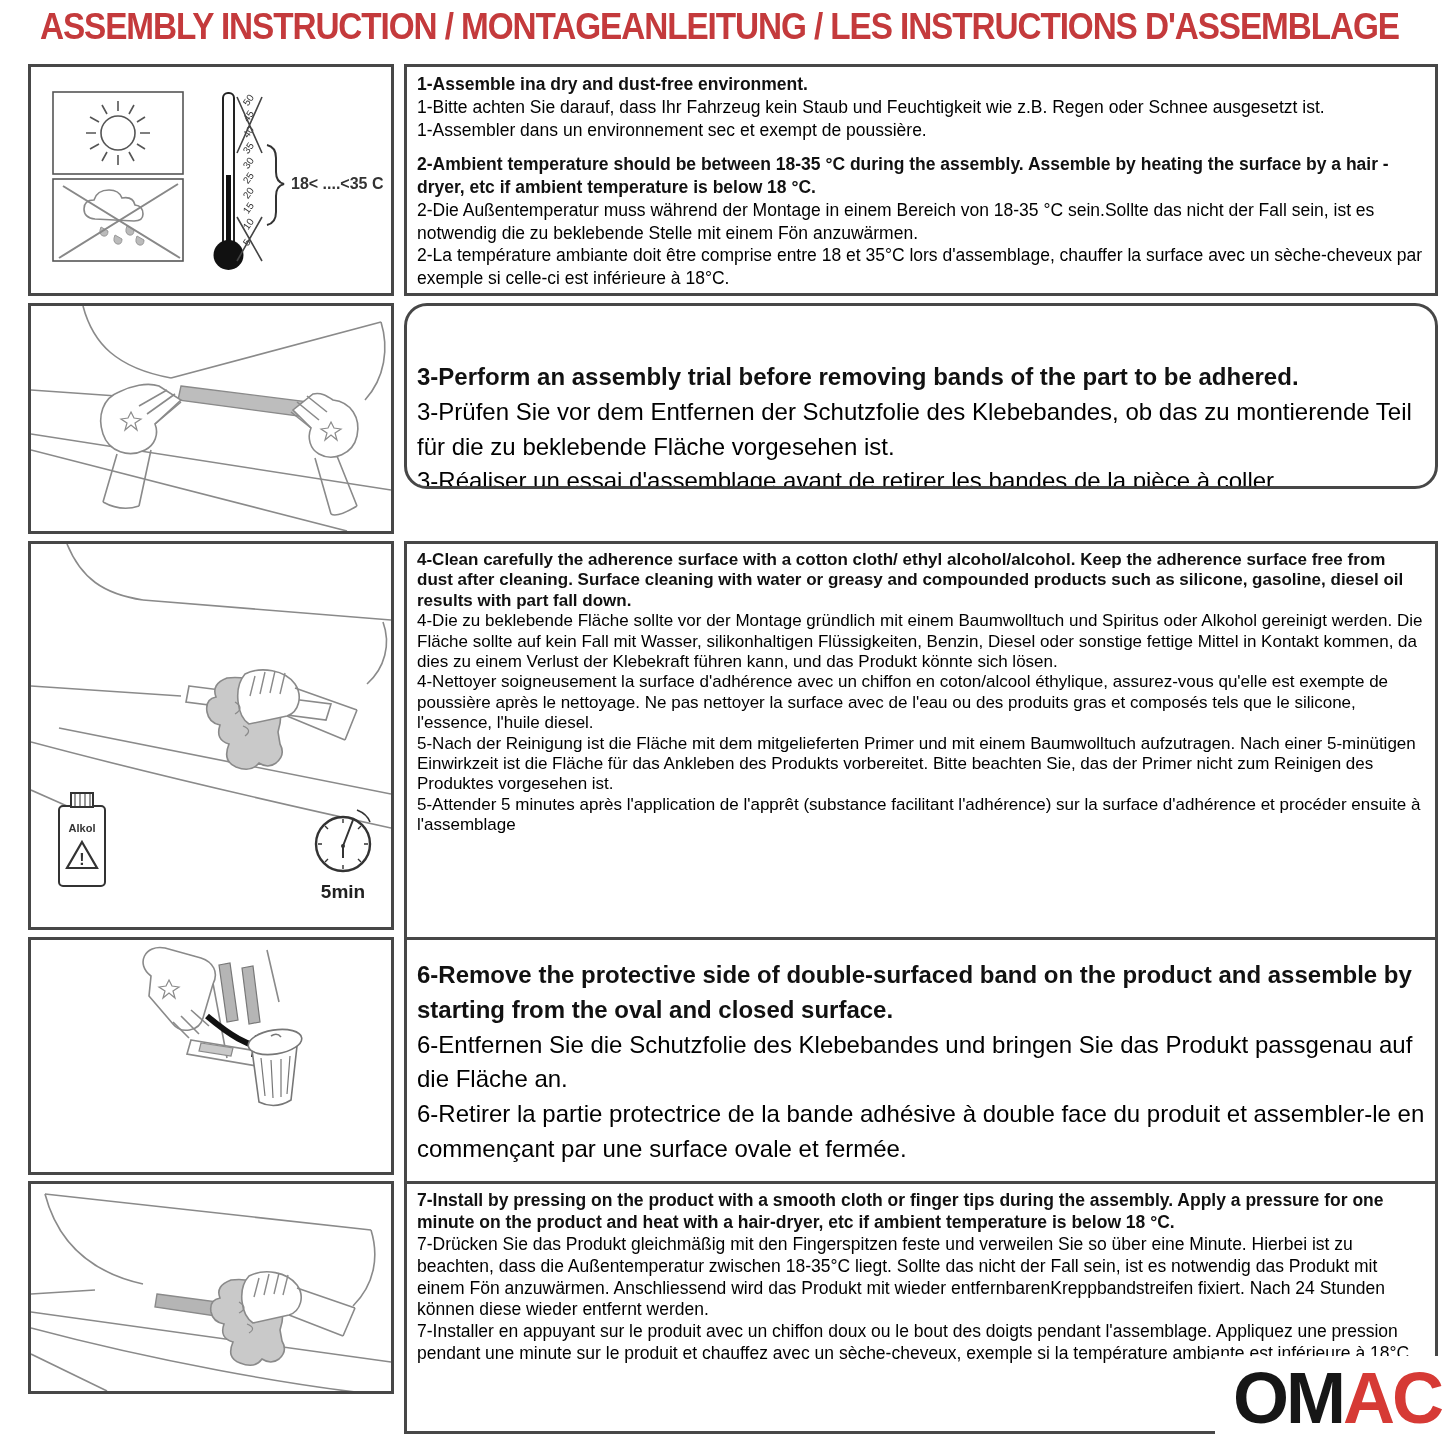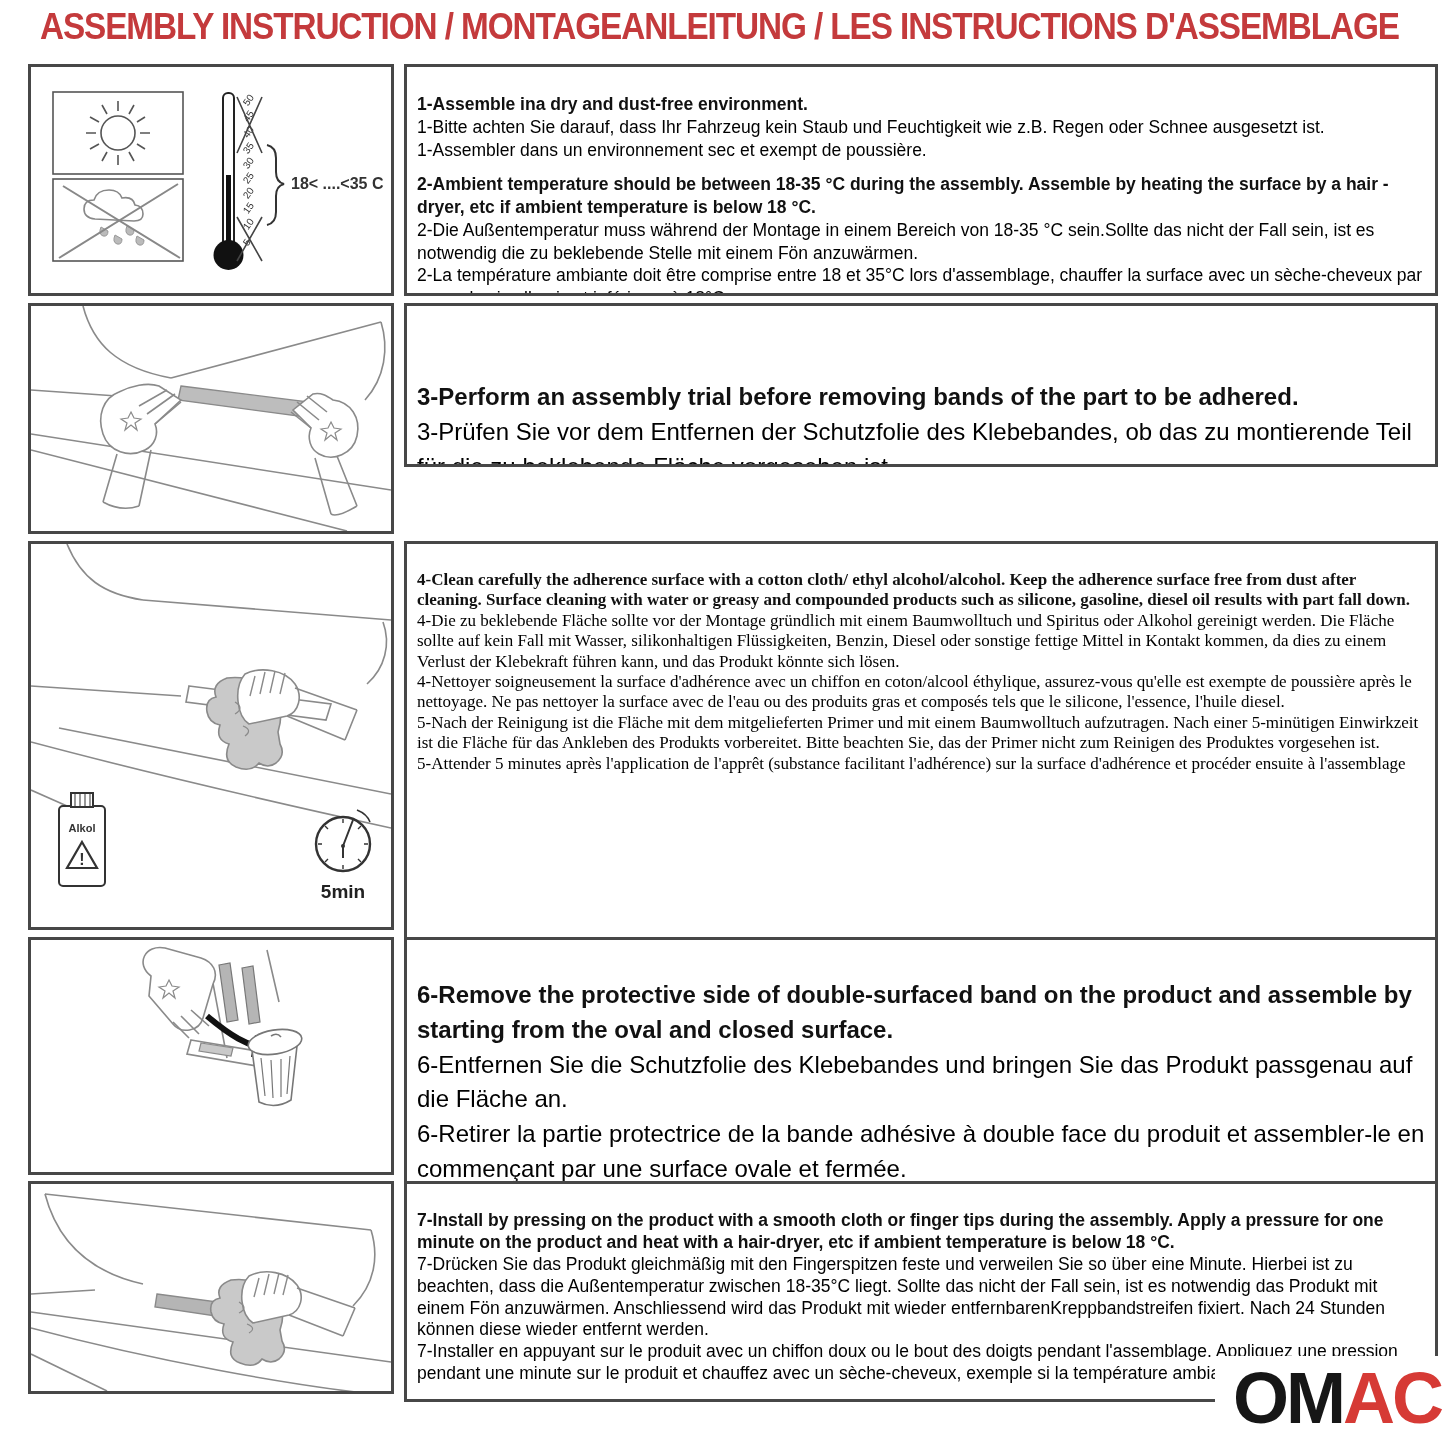--- a/index.html
+++ b/index.html
@@ -1,21 +1,21 @@
 <!DOCTYPE html>
 <html><head>
 <meta charset="utf-8">
 <style>
   html,body{margin:0;padding:0;background:#fff;}
   body{width:1445px;height:1445px;position:relative;font-family:"Liberation Sans",sans-serif;color:#222;overflow:hidden;}
   .title{position:absolute;left:40px;top:6px;font-size:37px;font-weight:800;color:#c43a3c;letter-spacing:-1.2px;white-space:nowrap;transform:scaleX(.9);transform-origin:left center;}
   .imgbox{position:absolute;left:28px;width:366px;border:3px solid #474747;background:#fff;box-sizing:border-box;overflow:hidden;}
   .textbox{position:absolute;left:404px;width:1034px;border:3px solid #474747;background:#fff;box-sizing:border-box;padding:6px 10px;overflow:hidden;}
   .t{margin:0;color:#000000;}
-  .b{font-weight:700;color:#111;margin-top:20px;}
+  .b{font-weight:700;color:#111;}
   .mid .t{font-size:17.5px;line-height:1.3;}
   .small .t{font-size:17px;line-height:1.2;}
   .sm5 .t{font-size:17.5px;line-height:1.25;}
   .big .t{font-size:24px;line-height:1.45;}
   .gap{margin-top:12px;}
   .pt2{padding-top:54px;}
   .pt4{padding-top:18px;}
   svg text{font-family:"Liberation Sans",sans-serif;}
   .logo{position:absolute;top:1356px;right:2px;background:#fff;padding:6px 2px 14px 18px;z-index:5;font-weight:700;font-size:72px;letter-spacing:-3px;line-height:1;white-space:nowrap;}
   .logo .lm{color:#161616;}
@@ -93,21 +93,21 @@
     </g>
 
     <g stroke="#8a8a8a" stroke-width="1.6" fill="#fff">
       <path d="M302,94 C320,96 330,112 326,130 C322,148 302,156 288,148 C279,143 276,132 280,122 L262,104 L282,88 C290,86 296,90 302,94 Z"></path>
       <path d="M280,122 L260,106 M288,114 L266,96 M296,106 L276,90" fill="none"></path>
       <path d="M306,150 L326,200 M284,152 L300,208 M326,200 Q306,212 300,208" fill="none"></path>
       <path d="M300,116 L303,122 L310,123 L304,127 L306,134 L300,129 L294,134 L296,127 L290,123 L297,122 Z" fill="none" stroke-width="1.2"></path>
     </g>
   </svg>
 </div>
-<div class="textbox big pt2" style="top:303px;height:164px;">
+<div class="textbox big pt2" style="top:303px;height:186px;border-radius:23px;">
   <p class="t b">3-Perform an assembly trial before removing bands of the part to be adhered.</p>
   <p class="t">3-Prüfen Sie vor dem Entfernen der Schutzfolie des Klebebandes, ob das zu montierende Teil für die zu beklebende Fläche vorgesehen ist.</p>
   <p class="t">3-Réaliser un essai d'assemblage avant de retirer les bandes de la pièce à coller</p>
 </div>
 
 <div class="imgbox" style="top:541px;height:389px;">
   <svg width="360" height="383" viewBox="0 0 360 383">
     <g stroke="#8a8a8a" stroke-width="1.6" fill="none">
       <path d="M36,0 C50,34 72,50 112,56"></path>
       <path d="M112,56 L360,76"></path>
@@ -141,21 +141,21 @@
       <g stroke="#333" stroke-width="1.4">
         <path d="M312,275 V279 M312,321 V325 M287,300 H291 M333,300 H337 M294,282 L297,285 M327,315 L330,318 M294,318 L297,315 M327,285 L330,282"></path>
       </g>
       <path d="M312,302 L322,276 M312,302 L312,314" stroke="#333" stroke-width="2" fill="none"></path>
       <circle cx="312" cy="302" r="2" fill="#333"></circle>
       <path d="M326,266 q10,4 13,12" stroke="#333" stroke-width="1.6" fill="none"></path>
       <text x="312" y="354" font-size="19" font-weight="700" fill="#222" text-anchor="middle">5min</text>
     </g>
   </svg>
 </div>
-<div class="textbox small" style="top:541px;height:438px;font-family:Liberation Serif, serif;">
+<div class="textbox small" style="top:541px;height:438px;">
   <p class="t b">4-Clean carefully the adherence surface with a cotton cloth/ ethyl alcohol/alcohol. Keep the adherence surface free from dust after cleaning. Surface cleaning with water or greasy and compounded products such as silicone, gasoline, diesel oil results with part fall down.</p>
   <p class="t">4-Die zu beklebende Fläche sollte vor der Montage gründlich mit einem Baumwolltuch und Spiritus oder Alkohol gereinigt werden. Die Fläche sollte auf kein Fall mit Wasser, silikonhaltigen Flüssigkeiten, Benzin, Diesel oder sonstige fettige Mittel in Kontakt kommen, da dies zu einem Verlust der Klebekraft führen kann, und das Produkt könnte sich lösen.</p>
   <p class="t">4-Nettoyer soigneusement la surface d'adhérence avec un chiffon en coton/alcool éthylique, assurez-vous qu'elle est exempte de poussière après le nettoyage. Ne pas nettoyer la surface avec de l'eau ou des produits gras et composés tels que le silicone, l'essence, l'huile diesel.</p>
   <p class="t">5-Nach der Reinigung ist die Fläche mit dem mitgelieferten Primer und mit einem Baumwolltuch aufzutragen. Nach einer 5-minütigen Einwirkzeit ist die Fläche für das Ankleben des Produkts vorbereitet. Bitte beachten Sie, das der Primer nicht zum Reinigen des Produktes vorgesehen ist.</p>
   <p class="t">5-Attender 5 minutes après l'application de l'apprêt (substance facilitant l'adhérence) sur la surface d'adhérence et procéder ensuite à l'assemblage</p>
 </div>
 
 <div class="imgbox" style="top:937px;height:238px;">
   <svg width="360" height="232" viewBox="0 0 360 232">
 
@@ -206,21 +206,21 @@
     <polygon points="126,110 202,120 198,134 124,123" fill="#b5b5b5" stroke="#8a8a8a" stroke-width="1.4"></polygon>
     <g>
       <path d="M200,96 q-16,6 -11,18 q-11,2 -9,14 q2,10 13,12 q-5,14 9,18 q-7,16 7,21 q15,6 22,-4 q9,6 17,0 q9,-8 3,-18 l-2,-11 q8,-25 -7,-37 q-16,-16 -42,-13 z" fill="#c9c9c9" stroke="#8a8a8a" stroke-width="1.6"></path>
       <path d="M218,92 C234,84 256,88 266,101 C274,112 270,127 258,131 L222,139 C210,131 206,105 218,92 Z" fill="#fff" stroke="#8a8a8a" stroke-width="1.6"></path>
       <path d="M228,94 L223,113 M238,90 L233,111 M248,89 L243,110 M257,91 L252,111" stroke="#8a8a8a" stroke-width="1.4" fill="none"></path>
       <path d="M266,104 L324,124 M258,131 L312,152 M324,124 L312,152" stroke="#8a8a8a" stroke-width="1.6" fill="none"></path>
       <path d="M208,118 q10,6 0,11 M216,140 q10,4 2,9" stroke="#8a8a8a" stroke-width="1.2" fill="none"></path>
     </g>
   </svg>
 </div>
-<div class="textbox sm5" style="top:1181px;height:221px;">
+<div class="textbox sm5" style="top:1181px;height:253px;">
   <p class="t b">7-Install by pressing on the product with a smooth cloth or finger tips during the assembly. Apply a pressure for one minute on the product and heat with a hair-dryer, etc if ambient temperature is below 18 °C.</p>
   <p class="t">7-Drücken Sie das Produkt gleichmäßig mit den Fingerspitzen feste und verweilen Sie so über eine Minute. Hierbei ist zu beachten, dass die Außentemperatur zwischen 18-35°C liegt. Sollte das nicht der Fall sein, ist es notwendig das Produkt mit einem Fön anzuwärmen. Anschliessend wird das Produkt mit wieder entfernbarenKreppbandstreifen fixiert. Nach 24 Stunden können diese wieder entfernt werden.</p>
   <p class="t">7-Installer en appuyant sur le produit avec un chiffon doux ou le bout des doigts pendant l'assemblage. Appliquez une pression pendant une minute sur le produit et chauffez avec un sèche-cheveux, exemple si la température ambiante est inférieure à 18°C</p>
 </div>
 
 <div class="logo">
   <span class="lm">OM</span><span class="lr">AC</span>
 </div>
 
 </body></html>

